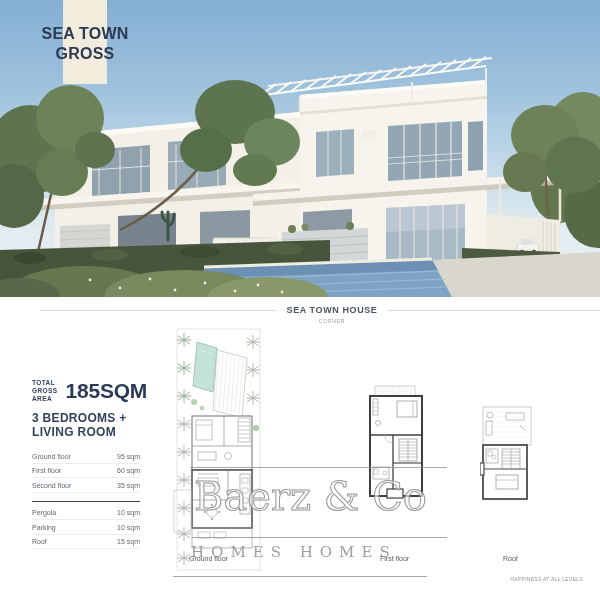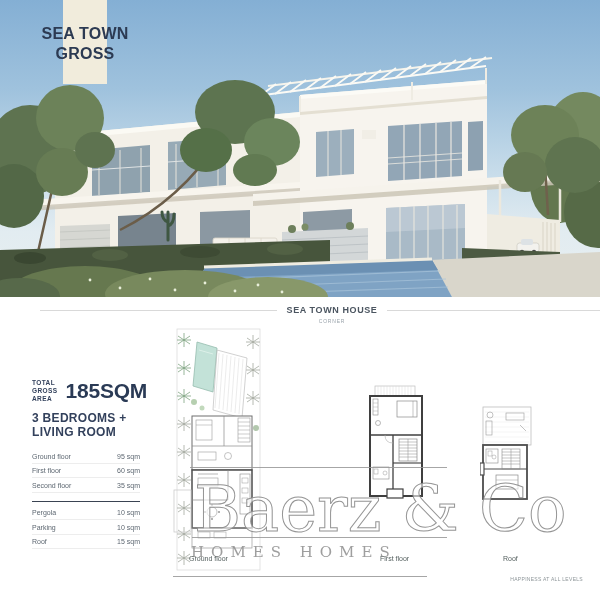--- a/index.html
+++ b/index.html
@@ -45,21 +45,21 @@
   .lbl-ground{left:189px;top:555px;}
   .lbl-first{left:380px;top:555px;}
   .lbl-roof{left:503px;top:555px;}
 
   
   .wm{position:absolute;z-index:3;pointer-events:none;}
   .wm-rule{height:1px;background:rgba(150,150,150,.85);}
   .wm-rule1{left:190px;top:467px;width:257px;}
   .wm-rule2{left:192px;top:537px;width:255px;}
   .wm-rule3{left:173px;top:576px;width:254px;}
-  .wm-brand{left:194px;top:474px;font-family:"DejaVu Serif",serif;font-size:64px;line-height:1.1;
+  .wm-brand{left:194px;top:474px;font-family:"DejaVu Serif",serif;font-size:40px;line-height:1.1;
             white-space:nowrap;color:rgba(255,255,255,.6);-webkit-text-stroke:1px rgba(138,138,138,.9);}
   .wm-tagline{left:191px;top:543px;font-family:"DejaVu Serif",serif;font-size:15px;letter-spacing:7px;
               white-space:nowrap;color:rgba(148,148,148,.9);}
 
   .slogan{position:absolute;right:17px;top:576px;font-size:5px;color:#8d9598;letter-spacing:.3px;z-index:4;}
 </style>
 </head>
 <body>
 
 <div id="page">

